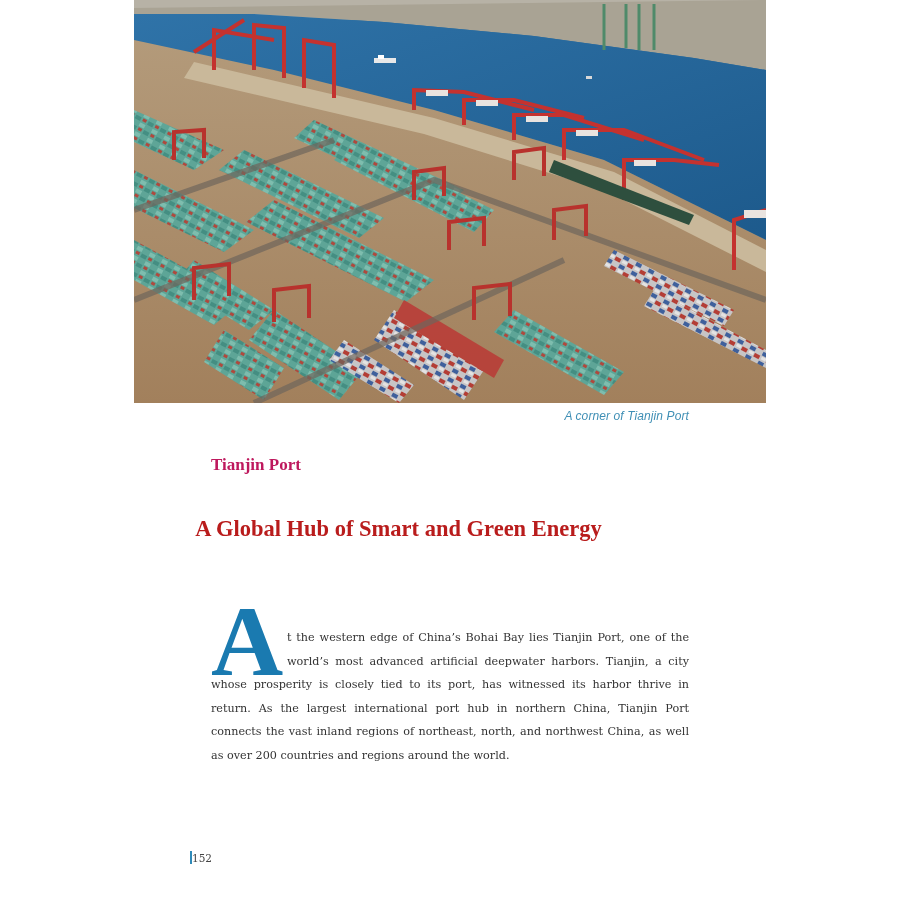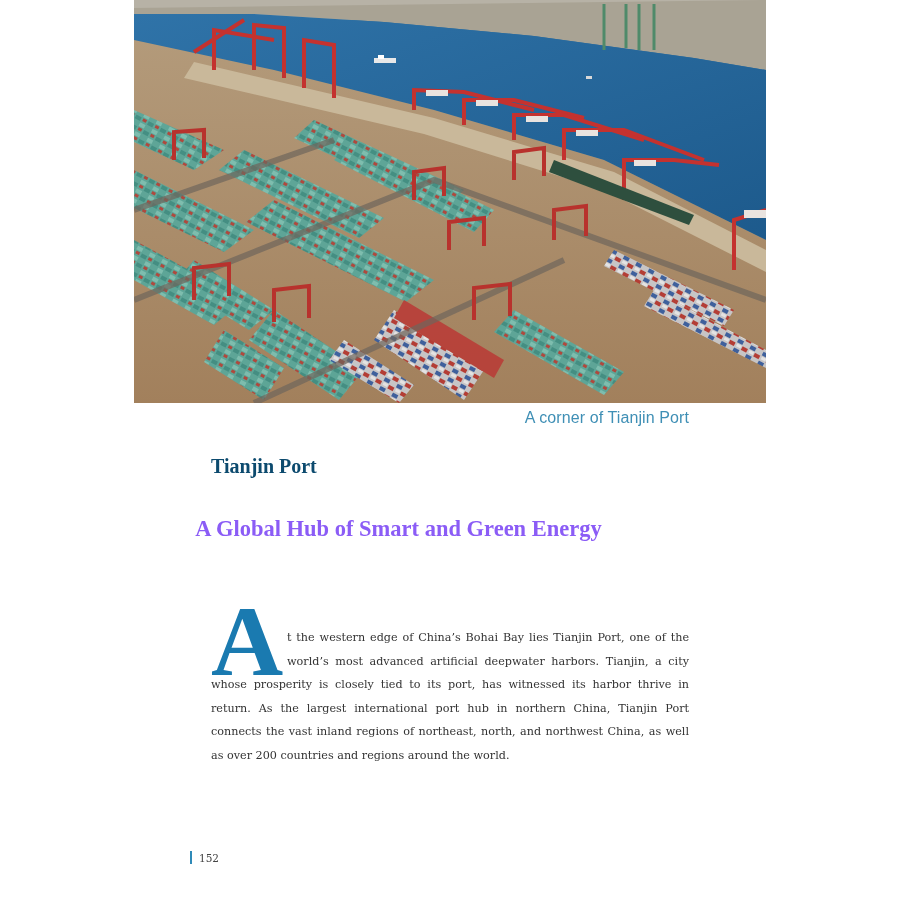--- a/index.html
+++ b/index.html
@@ -22,45 +22,46 @@
       height: 403px;
       overflow: hidden;
       background: #2e6fa0;
     }
     .photo svg { display: block; }
     .caption {
       position: absolute;
       right: 211px;
       top: 409px;
       font-family: "Liberation Sans", sans-serif;
-      font-size: 16px;
+      font-size: 12px;
       color: #3f8fb5;
       letter-spacing: 0.1px;
+      font-style: italic;
     }
     .section-title {
       position: absolute;
       left: 211px;
       top: 455px;
       margin: 0;
       font-family: "Liberation Serif", serif;
       font-weight: bold;
-      font-size: 20px;
-      color: #0c4a6e;
+      font-size: 17px;
+      color: #be185d;
     }
     .subtitle {
       position: absolute;
       left: 0;
       width: 797px;
       top: 516px;
       margin: 0;
       text-align: center;
       font-family: "Liberation Serif", serif;
       font-weight: bold;
       font-size: 22.5px;
-      color: #8b5cf6;
+      color: #b91c1c;
     }
     .body-text {
       position: absolute;
       left: 211px;
       top: 626px;
       width: 478px;
       font-family: "DejaVu Serif", serif;
       font-size: 11.2px;
       line-height: 23.6px;
       color: #333333;
@@ -83,21 +84,20 @@
       font-size: 100px;
       line-height: 100px;
       color: #1a7ab0;
     }
     .page-number {
       position: absolute;
       left: 190px;
       top: 851px;
       display: flex;
       align-items: center;
-      gap: 7px;
     }
     .page-bar {
       width: 2px;
       height: 13px;
       background: #2f8ab8;
     }
     .page-num-text {
       font-family: "DejaVu Serif", serif;
       font-size: 10.5px;
       color: #444444;

